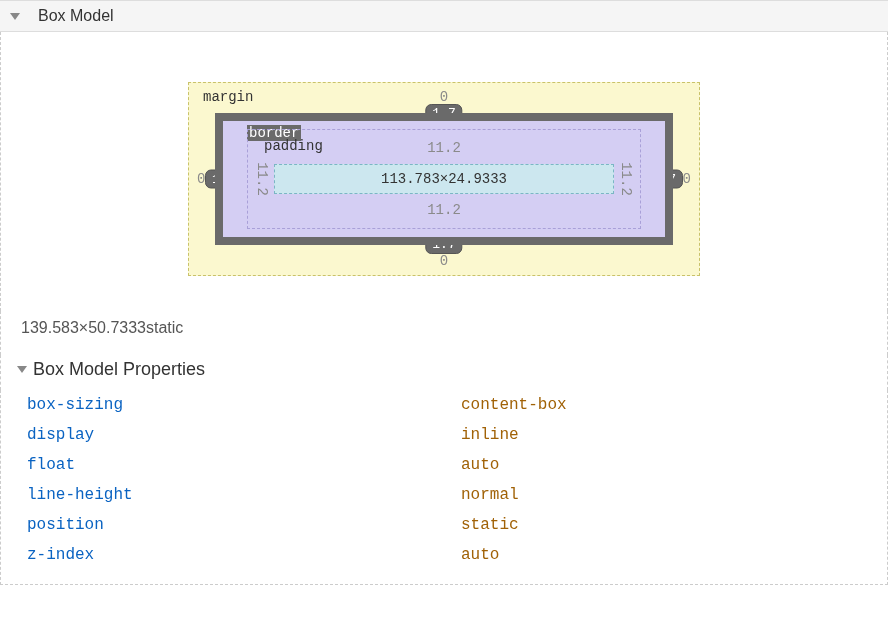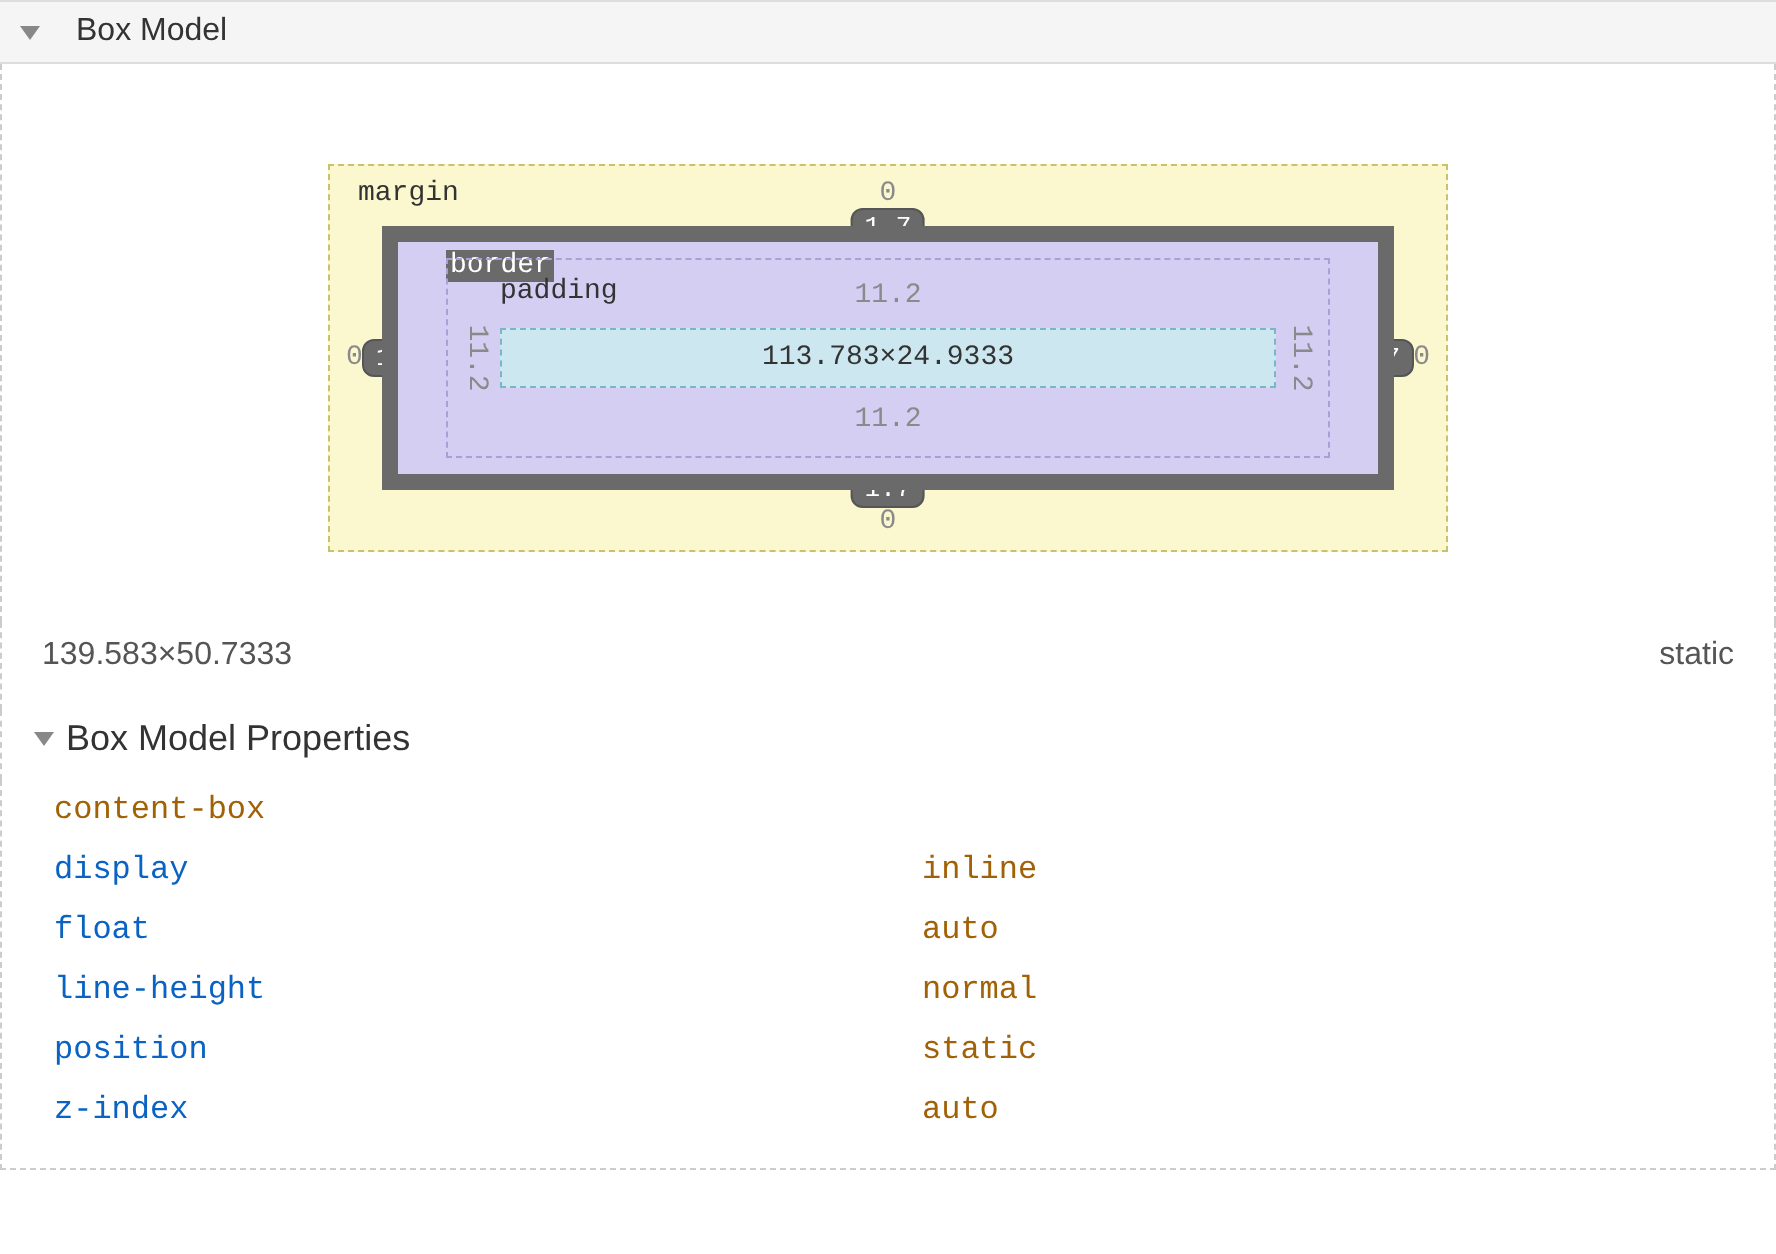--- a/index.html
+++ b/index.html
@@ -32,21 +32,21 @@
   .figure-wrap {
     padding: 50px 20px 35px 20px;
     display: flex;
     justify-content: center;
     border-left: 1px dashed #ccc;
     border-right: 1px dashed #ccc;
   }
   
   .bm-margin {
     position: relative;
-    width: 560px;
+    width: 512px;
     padding: 30px 26px;
     background: #fbf8cf;
     border: 1px dashed #c9c26a;
     font-family: "Courier New", monospace;
     font-size: 14px;
   }
   .bm-border {
     position: relative;
     border: 8px solid #6a6a6a;
     background: #d4cef3;
@@ -66,38 +66,38 @@
     color: #333;
   }
   .lab {
     position: absolute;
     font-family: "Courier New", monospace;
     color: #333;
     font-size: 14px;
   }
   .lab.title-margin { top: 6px; left: 14px; }
   .lab.title-border { top: 4px; left: 24px; color: #fff; background: #6a6a6a; padding: 0 2px;}
-  .lab.title-padding { top: 8px; left: 26px; font-family: Liberation Mono, monospace; }
+  .lab.title-padding { top: 8px; left: 16px; font-family: Liberation Mono, monospace; }
   .num { color: #8a8a8a; font-family: "Courier New", monospace; }
   .num.abs { position: absolute; }
   .rot { writing-mode: vertical-rl; }
   .pill {
     position: absolute;
     background: #6a6a6a;
     color: #fff;
     border-radius: 6px;
     padding: 1px 6px;
     font-family: "Courier New", monospace;
     font-size: 13px;
     border: 1px solid #555;
   }
   
   .metrics {
     display: flex;
-    justify-content: space-between;
+    justify-content: flex-start;
     padding: 8px 20px 18px 20px;
     color: #555;
     font-size: 16px;
     border-left: 1px dashed #ccc;
     border-right: 1px dashed #ccc;
   }
   
   .sub-header {
     display: flex;
     align-items: center;
@@ -167,20 +167,21 @@
   <span>static</span>
 </div>
 
 <div class="sub-header">
   <span class="disclosure"></span>
   <span>Box Model Properties</span>
 </div>
 
 <div class="props" id="props-container">
     <div class="prop-row">
+      <span class="prop-name">box-sizing</span>
       <span class="prop-value">content-box</span>
     </div>
     <div class="prop-row">
       <span class="prop-name">display</span>
       <span class="prop-value">inline</span>
     </div>
     <div class="prop-row">
       <span class="prop-name">float</span>
       <span class="prop-value">auto</span>
     </div>

